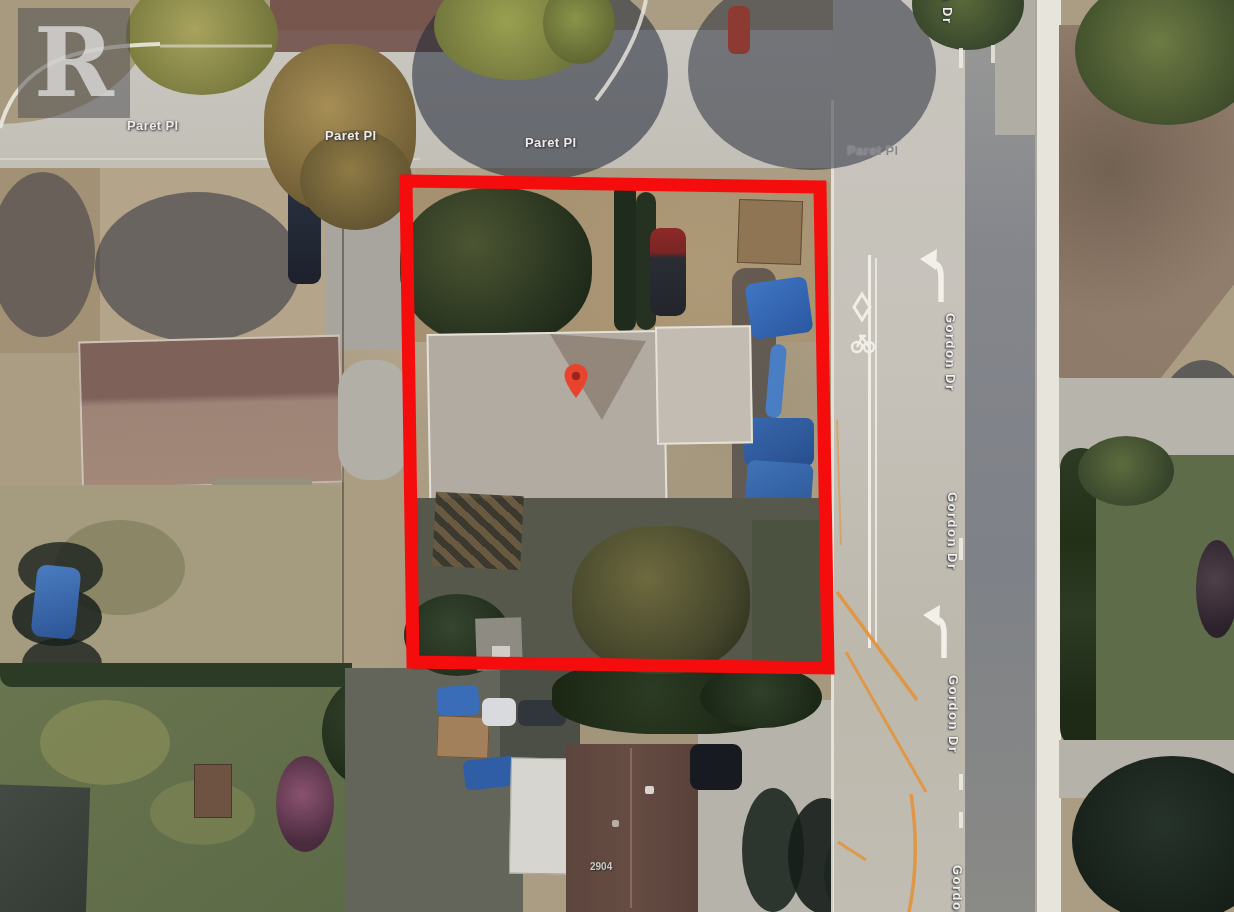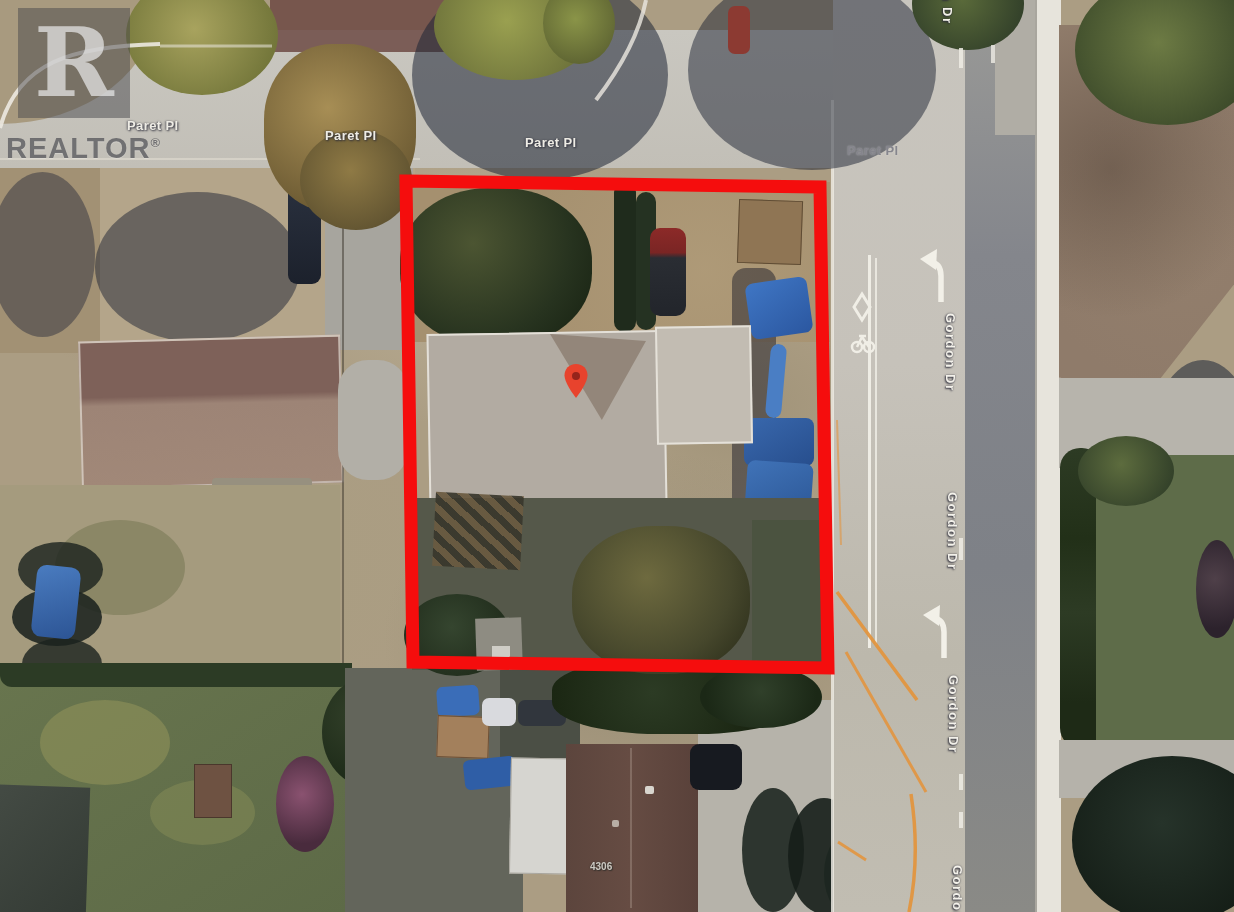--- a/index.html
+++ b/index.html
@@ -207,24 +207,21 @@
   <span class="hlabel" style="left:325px;top:128px;">Paret Pl</span>
   <span class="hlabel" style="left:525px;top:135px;">Paret Pl</span>
   <span class="hlabel gray" style="left:847px;top:143px;">Paret Pl</span>
 
   <span class="vlabel" style="left:940px;top:-54px;">Gordon Dr</span>
   <span class="vlabel" style="left:943px;top:313px;">Gordon Dr</span>
   <span class="vlabel" style="left:945px;top:492px;">Gordon Dr</span>
   <span class="vlabel" style="left:946px;top:675px;">Gordon Dr</span>
   <span class="vlabel" style="left:950px;top:865px;">Gordon Dr</span>
 
-  <span class="tinylabel" style="left:590px;top:861px;">4306</span>
+  <span class="tinylabel" style="left:590px;top:861px;">2904</span>
 
   <div class="watermark">
     <div class="wm-logo">
       <span>R</span>
     </div>
-    <div class="wm-text">
-      <span>REALTOR</span><sup>®</sup>
-    </div>
   </div>
 
 </div>
 
 </body></html>

